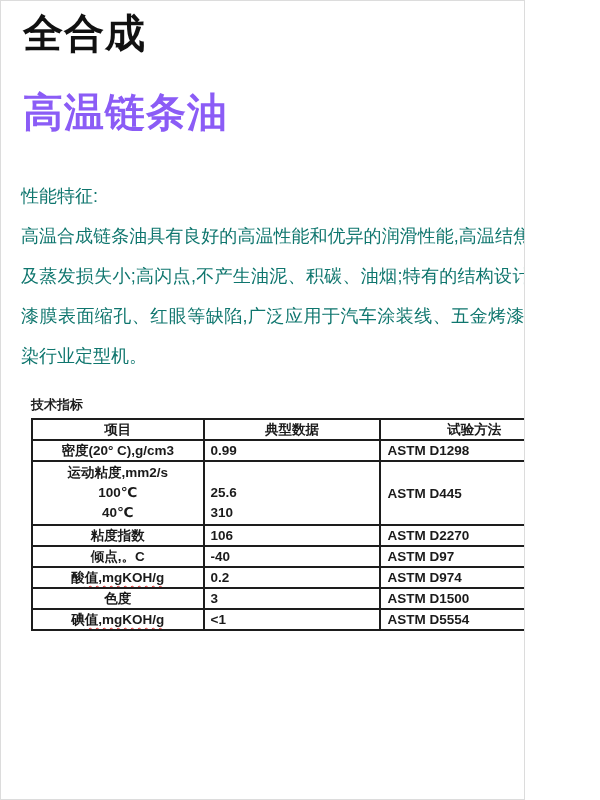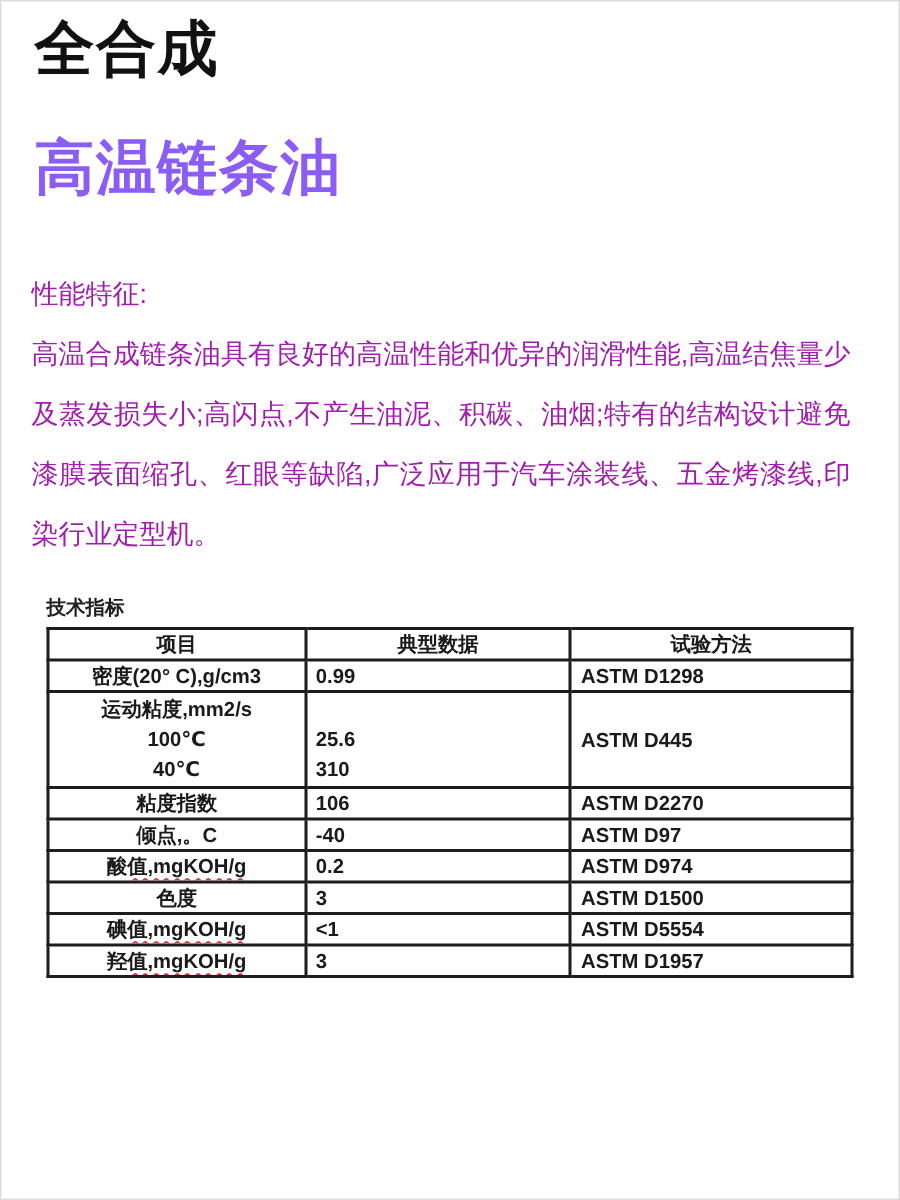--- a/index.html
+++ b/index.html
@@ -4,21 +4,21 @@
 <style>
   html,body { margin:0; padding:0; background:#ffffff; }
   body {
     width:600px; height:800px;
     font-family:"Liberation Sans","DejaVu Sans",sans-serif;
     color:#1f1f1f;
     -webkit-font-smoothing:antialiased;
   }
   .page {
     position:relative;
-    width:600px; height:800px;
+    width:525px; height:800px;
     box-sizing:border-box;
     background:#ffffff;
     border:1px solid #dcdcdc;
     overflow:hidden;
   }
   .title-black {
     margin:8px 0 0 22px;
     font-size:40px;
     font-weight:700;
     line-height:48px;
@@ -33,21 +33,21 @@
     letter-spacing:1px;
     color:#c41313;
   }
   .body-text {
     margin:0 32px 0 20px;
     width:546px;
     box-sizing:border-box;
     font-size:18px;
     line-height:40px;
     text-align:justify;
-    color:#a21caf;
+    color:#0f766e;
   }
   .perf-heading { margin-top:40px; }
   .spec-title {
     margin:20px 0 4px 30px;
     font-size:13px;
     font-weight:600;
     color:#1f1f1f;
   }
   table.spec {
     margin-left:30px;
@@ -141,21 +141,16 @@
         <tr>
           <td class="c1">色度</td>
           <td class="c2">3</td>
           <td class="c3">ASTM D1500</td>
         </tr>
         <tr>
           <td class="c1"><span>碘</span><span class="sq">值,mgKOH/g</span></td>
           <td class="c2">&lt;1</td>
           <td class="c3">ASTM D5554</td>
         </tr>
-        <tr>
-          <td class="c1"><span>羟</span><span class="sq">值,mgKOH/g</span></td>
-          <td class="c2">3</td>
-          <td class="c3">ASTM D1957</td>
-        </tr>
       </tbody>
   </table>
 
 </div>
 
 </body></html>

